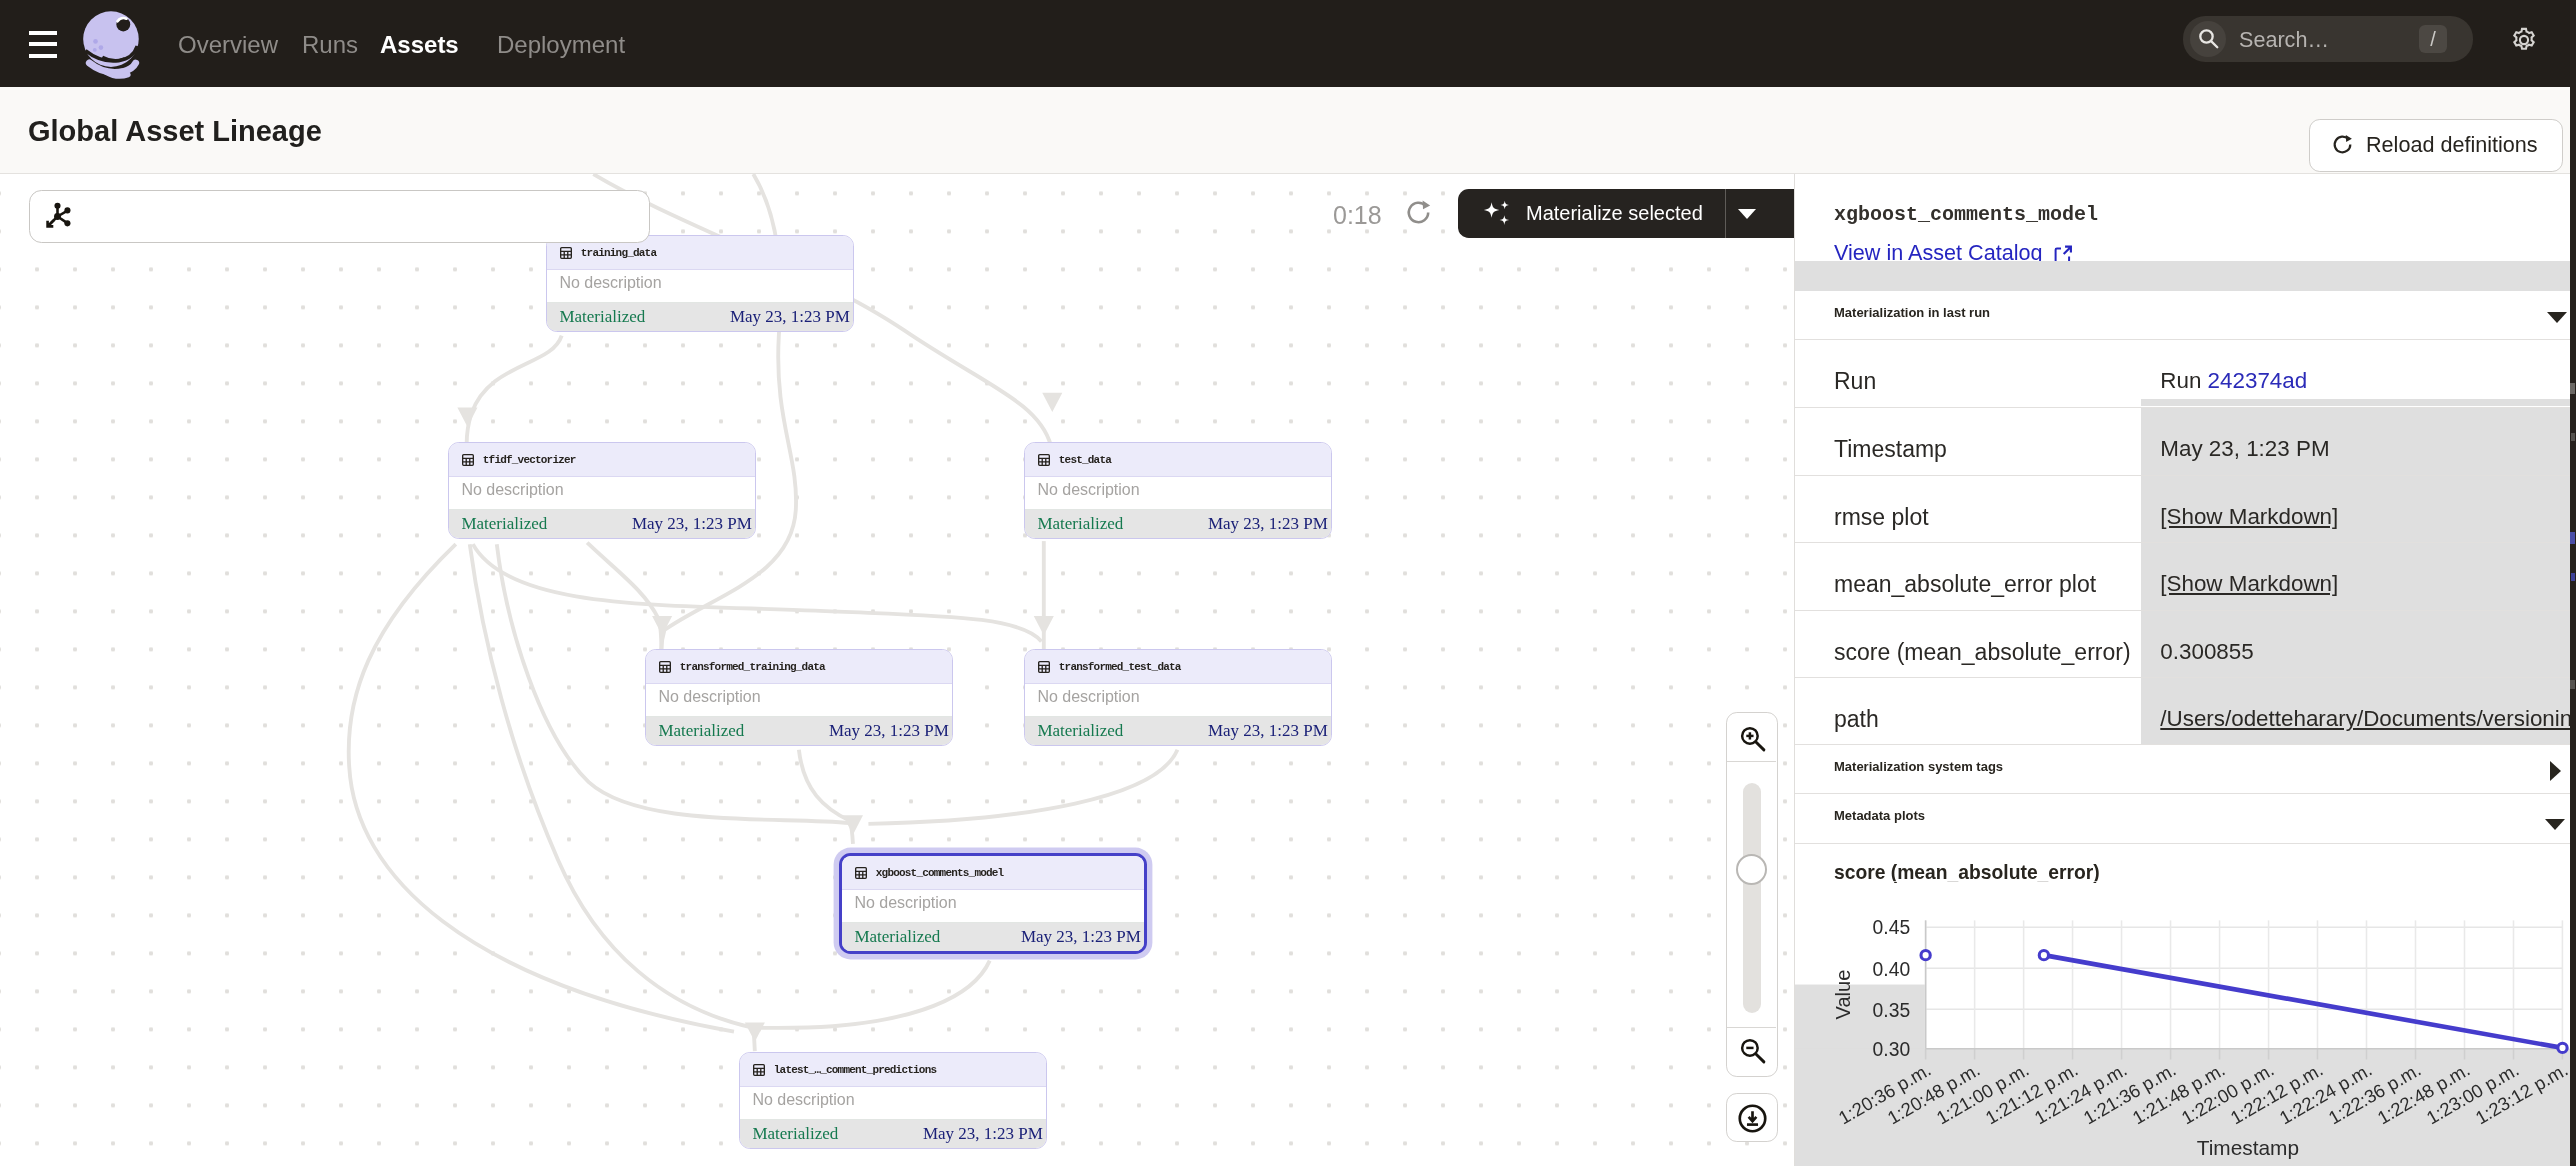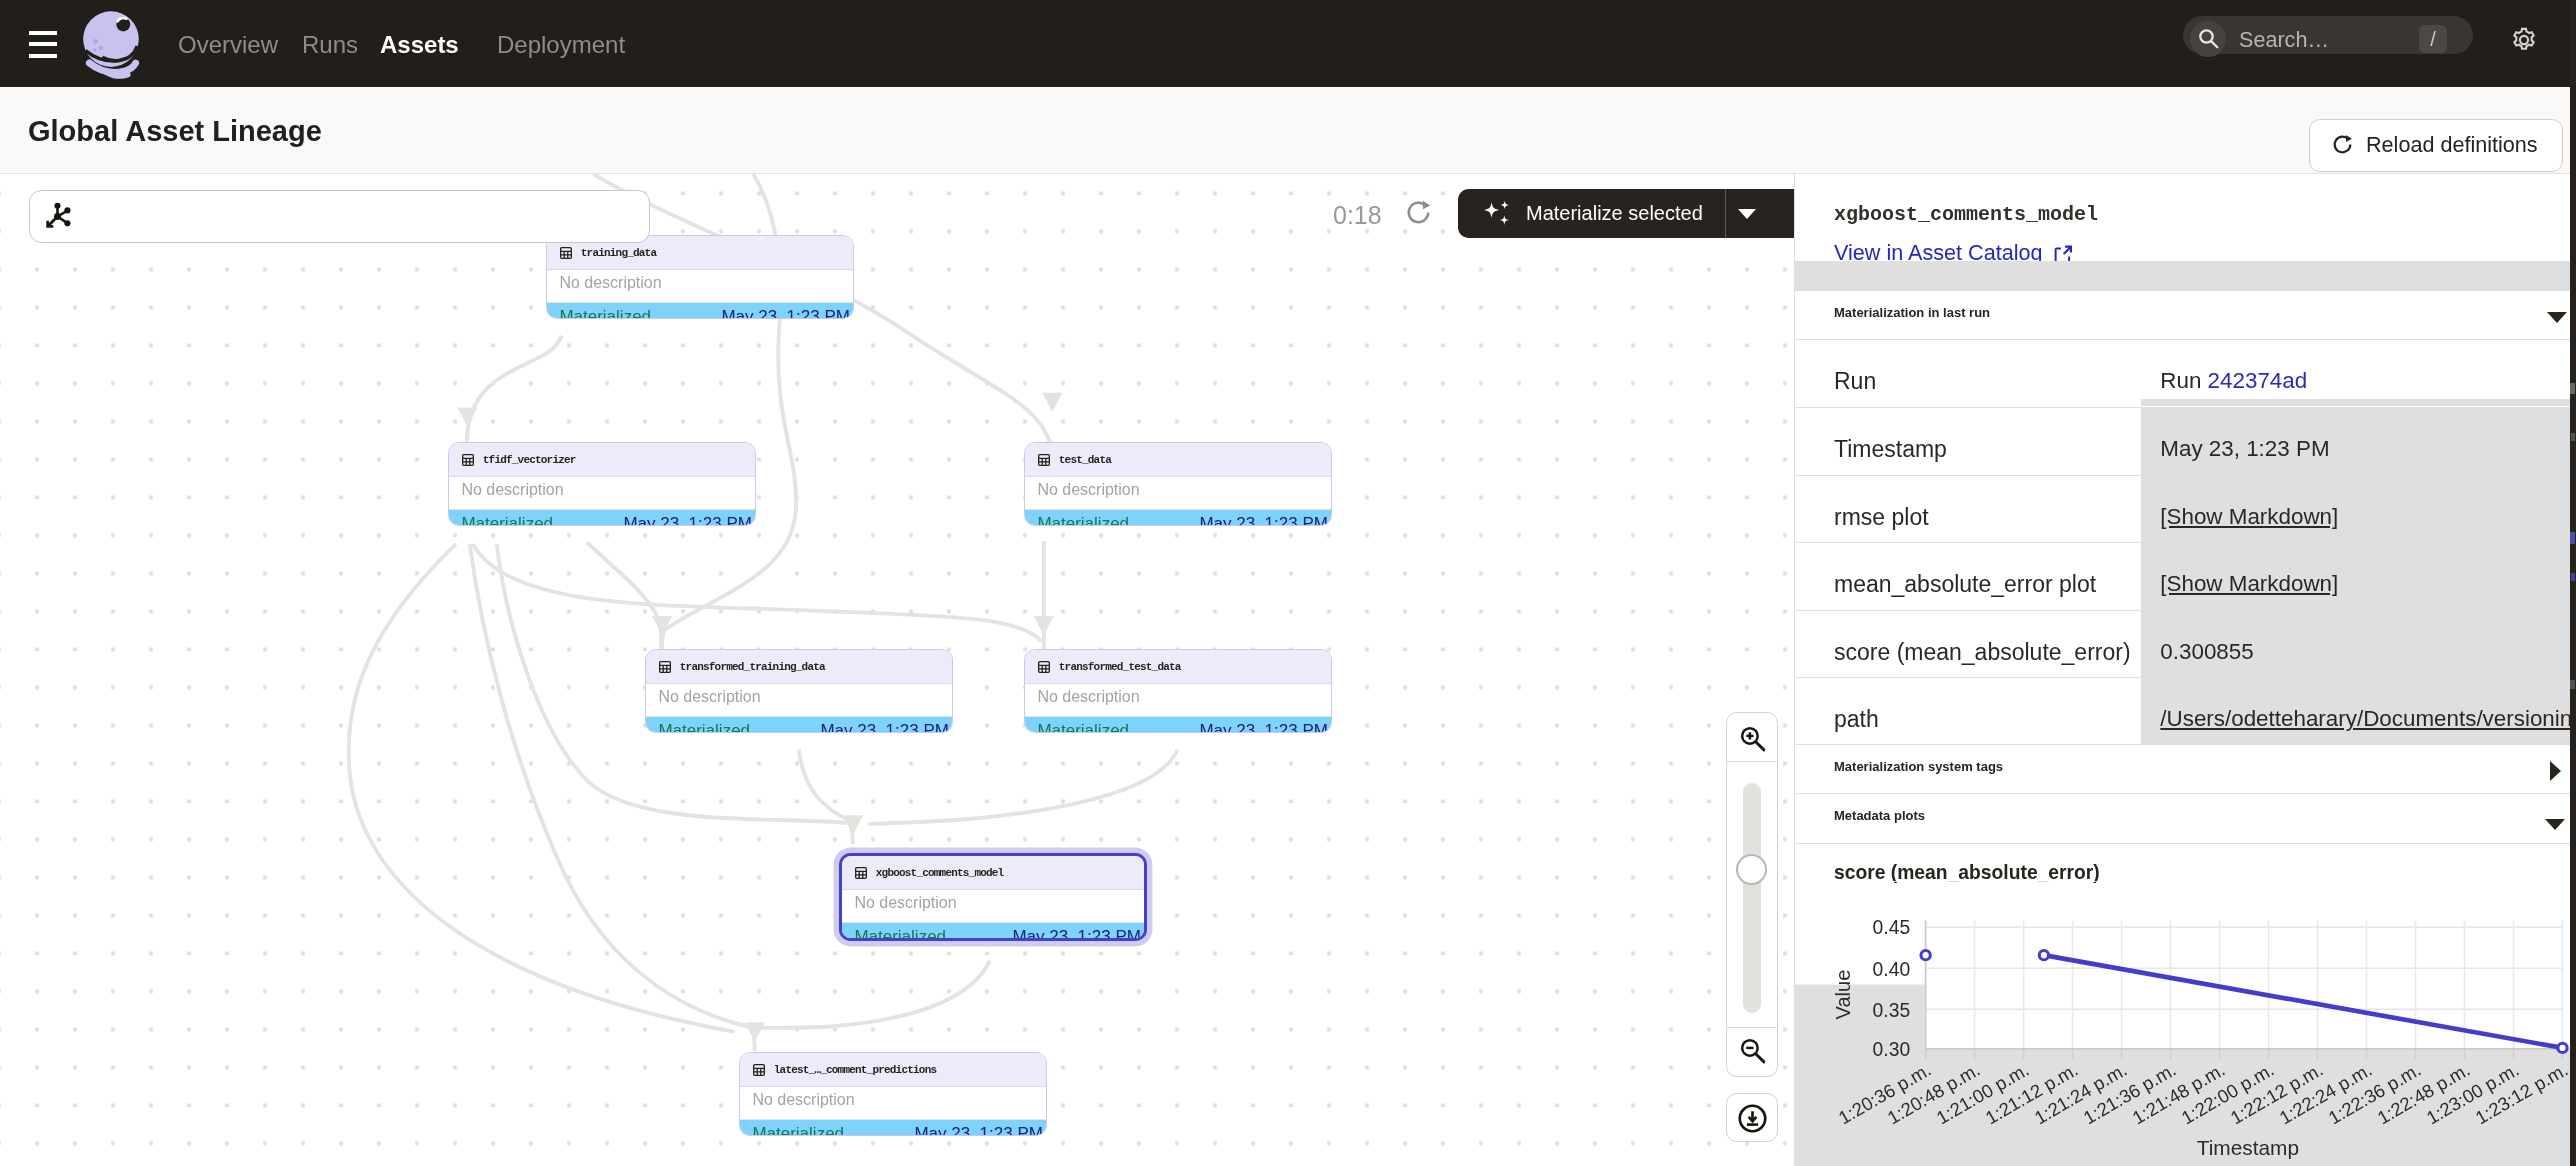--- a/index.html
+++ b/index.html
@@ -4,21 +4,21 @@
 <style>
   * { margin:0; padding:0; box-sizing:border-box; }
   html,body { width:2576px; height:1167px; overflow:hidden; background:#fff;
     font-family:"Liberation Sans", sans-serif; }
   .abs { position:absolute; }
 
   
   #nav { position:absolute; left:0; top:0; width:2576px; height:87px; background:#221E1A; z-index:30; }
   .navlink { position:absolute; top:31px; font-size:24px; color:#8F8C89; }
   .navlink.active { color:#FFFFFF; font-weight:bold; }
-  #searchpill { position:absolute; left:2183px; top:16px; width:290px; height:38px;
+  #searchpill { position:absolute; left:2183px; top:16px; width:290px; height:46px;
     background:#393530; border-radius:22.4px; }
   #searchcircle { position:absolute; left:7px; top:4.6px; width:36px; height:36px; border-radius:50%;
     background:#46423D; }
   #searchtxt { position:absolute; left:56px; top:10.8px; font-size:21.6px; color:#B7B4B1; }
   #slashkey { position:absolute; left:236px; top:8.5px; width:28px; height:28px; border-radius:6.2px;
     background:#4C4843; color:#CBC9C6; font-size:20px; text-align:center; line-height:28px; }
 
   
   #band { position:absolute; left:0; top:87px; width:2576px; height:87px; background:#FAF9F7;
     border-bottom:0.8px solid #E4E2DF; z-index:20; }
@@ -46,22 +46,22 @@
   #matbtn .lbl { position:absolute; left:68px; top:13px; font-size:20px; color:#fff; }
   #matbtn .div { position:absolute; left:267px; top:0; width:0.8px; height:49px; background:#5F5C58; }
 
   
   .node { position:absolute; width:308px; background:#fff; border:1.5px solid #CBC7EE; border-radius:10.8px;
     overflow:hidden; z-index:4; }
   .node .nh { height:34px; background:#ECEBFA; border-bottom:0.8px solid #DBD8F2; display:flex;
     align-items:center; padding:0 10.8px; gap:7px;
     font-family:"Liberation Mono", monospace; font-size:11px; letter-spacing:-0.8px; font-weight:bold; color:#26231F; white-space:nowrap; }
   .node .nd { height:32px; font-size:16px; color:#A5A3A1; padding:3.9px 0 0 12.4px; }
-  .node .nf { height:16px; background:#7dd3fc; border-top:0.8px solid #E2E6E3; font-size:17px;
-    display:flex; justify-content:space-between; padding:3.9px 3.1px 0 12.4px; }
+  .node .nf { height:29px; background:#e5e5e5; border-top:0.8px solid #E2E6E3; font-size:17px;
+    display:flex; justify-content:space-between; padding:3.9px 3.1px 0 12.4px;font-family:Liberation Serif, serif; }
   .node .nf .m { color:#15794F; }
   .node .nf .d { color:#1B2178; }
   .node.sel { border:3.1px solid #4540C8; border-radius:11.6px; box-shadow:0 0 0 5.4px #CFCBF1; }
 
   
   #zoomctl { position:absolute; left:1726px; top:538px; width:52px; height:365px; background:#fff;
     border:1.5px solid #D4D2CF; border-radius:10.8px; z-index:6; }
   #zoomctl .zi { position:absolute; left:0; top:0; width:49px; height:49px; border-bottom:0.8px solid #D9D7D4; }
   #zoomctl .zo { position:absolute; left:0; bottom:0; width:49px; height:49px; border-top:0.8px solid #D9D7D4; }
   #ztrack { position:absolute; left:15.5px; top:70px; width:18px; height:230px; background:#E3E1DE; border-radius:9.3px; }

